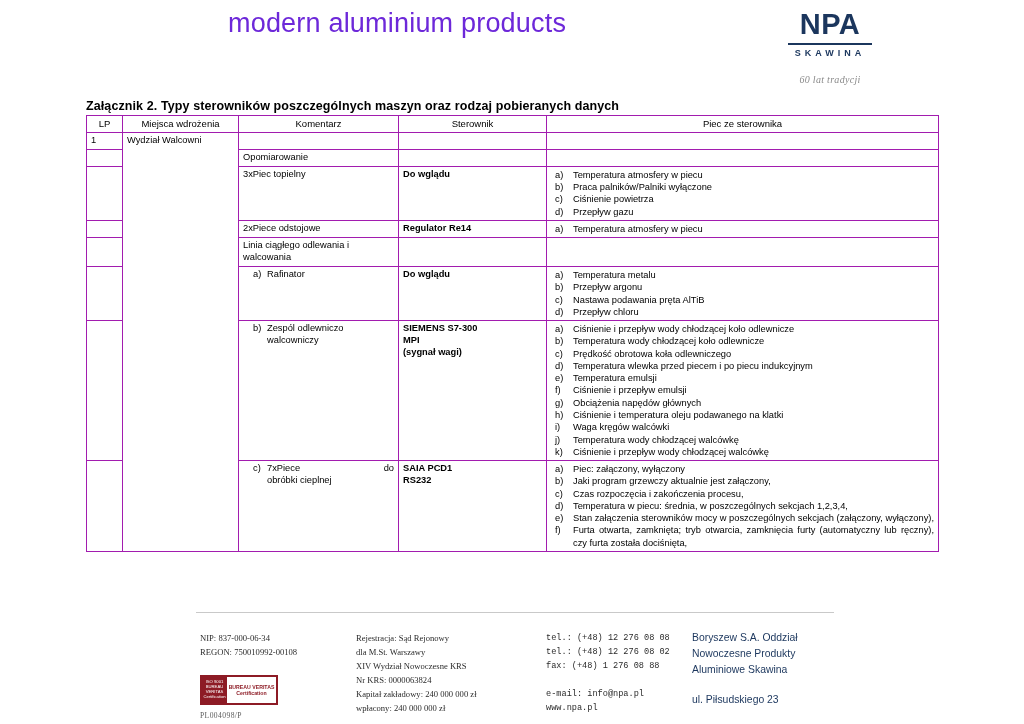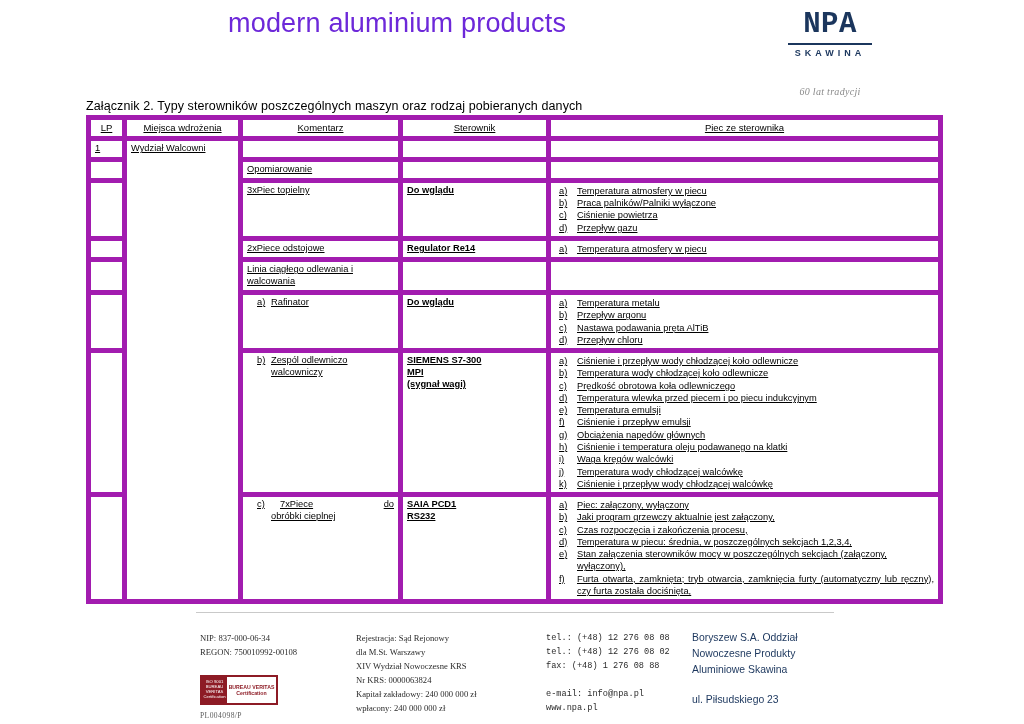--- a/index.html
+++ b/index.html
@@ -29,77 +29,76 @@
     white-space: nowrap;
   }
   .logo-block {
     position: absolute;
     left: 760px;
     top: 10px;
     text-align: center;
     width: 140px;
   }
   .logo-npa {
-    font-family: Liberation Mono, monospace;
+    font-family: Liberation Sans, sans-serif;
     font-weight: bold;
     font-size: 29px;
     color: #1b365d;
     letter-spacing: 0.5px;
     line-height: 1;
   }
   .logo-rule {
     width: 84px;
     height: 2px;
     background: #1b365d;
     margin: 4px auto 3px auto;
   }
   .logo-skawina {
     font-size: 9px;
     color: #1b365d;
     letter-spacing: 4px;
     font-weight: bold;
   }
   .logo-years {
-    margin-top: 28px;
+    margin-top: 16px;
     font-family: "Liberation Serif", serif;
     font-style: italic;
     font-size: 10px;
     color: #8a8a8a;
     letter-spacing: 0.3px;
   }
 
   
   .doc-title {
     position: absolute;
     left: 86px;
     top: 99px;
     font-size: 12.5px;
-    font-weight: normal;
+    font-weight: bold;
     letter-spacing: 0.1px;
   }
 
   
   .tbl-wrap {
     position: absolute;
     left: 86px;
     top: 115px;
     width: 852px;
   }
   table.main {
     border-collapse: collapse;
     width: 852px;
     table-layout: fixed;
   }
   table.main td, table.main th {
-    border: 5px solid #a21caf;
+    border: 1px solid #a21caf;
     vertical-align: top;
     padding: 2px 4px;
     font-size: 9.3px;
     line-height: 1.28;
-    text-decoration: underline;
   }
   table.main th {
     text-align: center;
     font-weight: normal;
     font-size: 9.5px;
     padding: 2px 4px;
   }
   .col-lp    { width: 36px; }
   .col-place { width: 116px; }
   .col-comm  { width: 160px; }
@@ -131,21 +130,21 @@
   }
   ul.dlist li .tx { flex: 1 1 auto; }
   ul.dlist li .tx.just { text-align: justify; }
 
   .sub-item {
     display: flex;
     gap: 6px;
   }
   .sub-item .mk { width: 18px; flex: 0 0 18px; padding-left: 10px;}
   .sub-item .tx { flex: 1 1 auto; }
-  .sub-item .tx.two { display: flex; gap: 12px; justify-content: space-between; margin-left: 9px;}
+  .sub-item .tx.two { display: flex; gap: 12px; justify-content: space-between;}
 
   .ctrl-line { display: block; }
 
   
   .footer {
     position: absolute;
     left: 0;
     top: 612px;
     width: 1024px;
     height: 112px;

